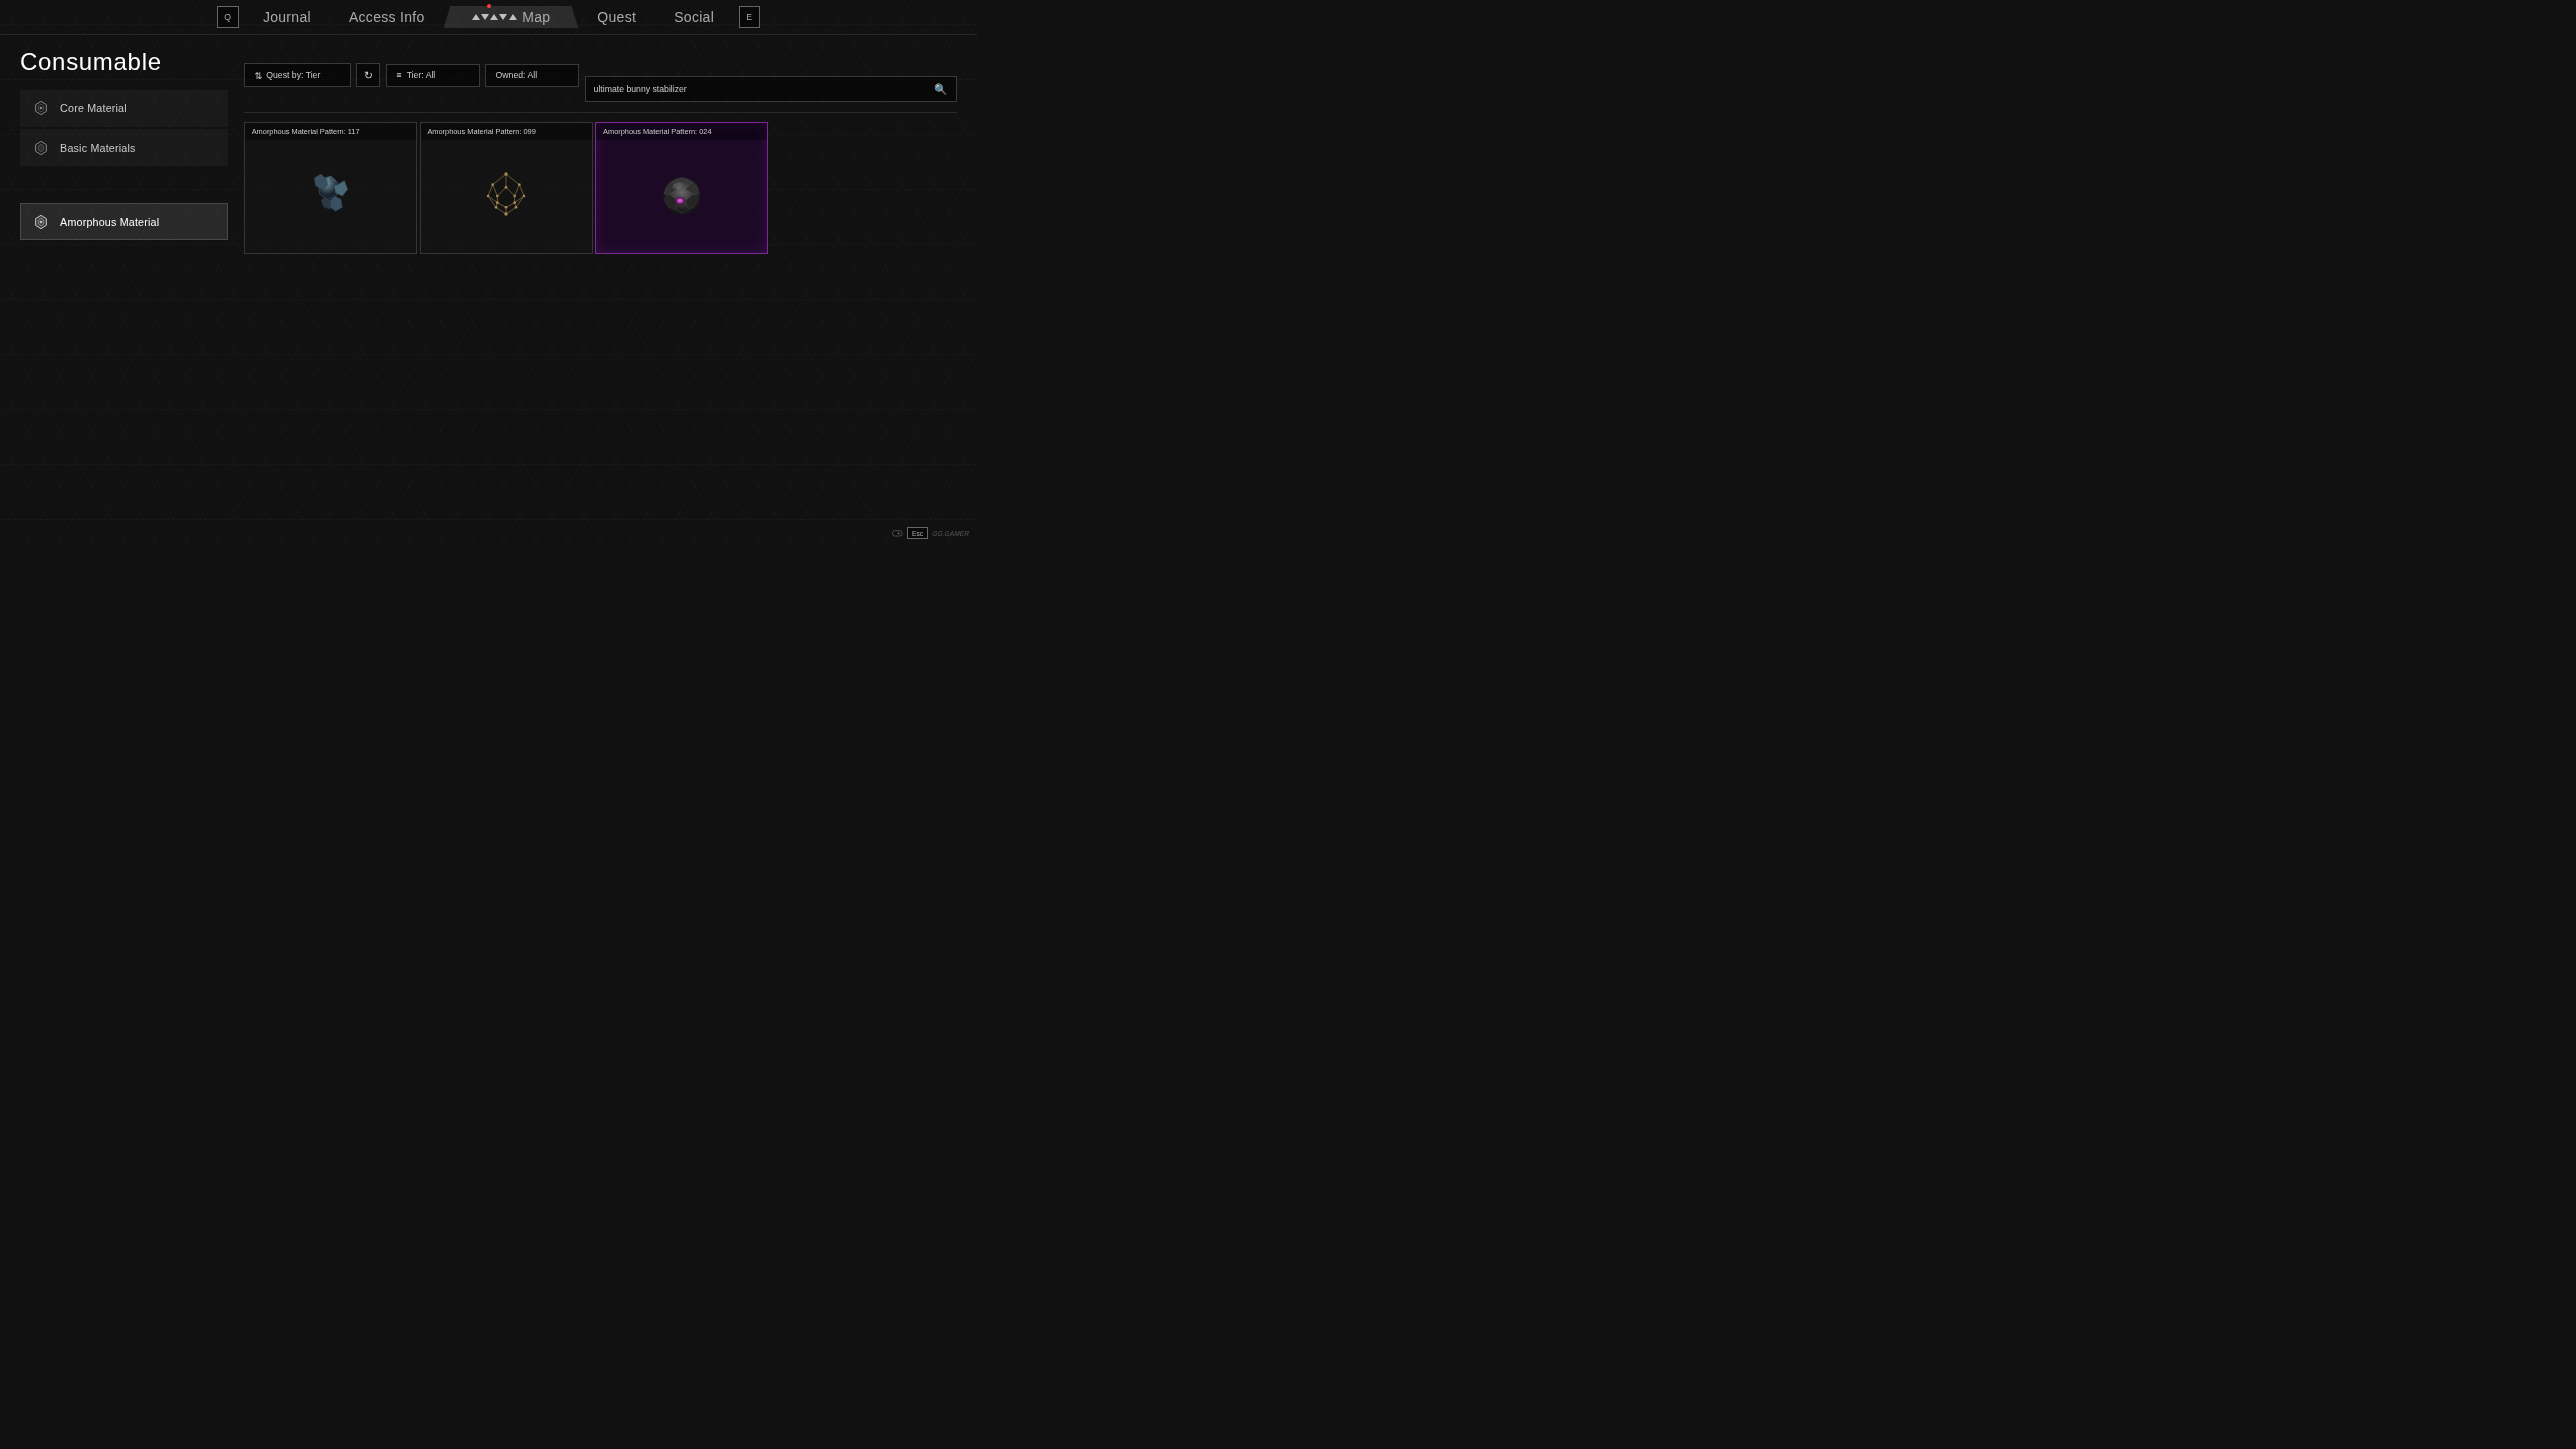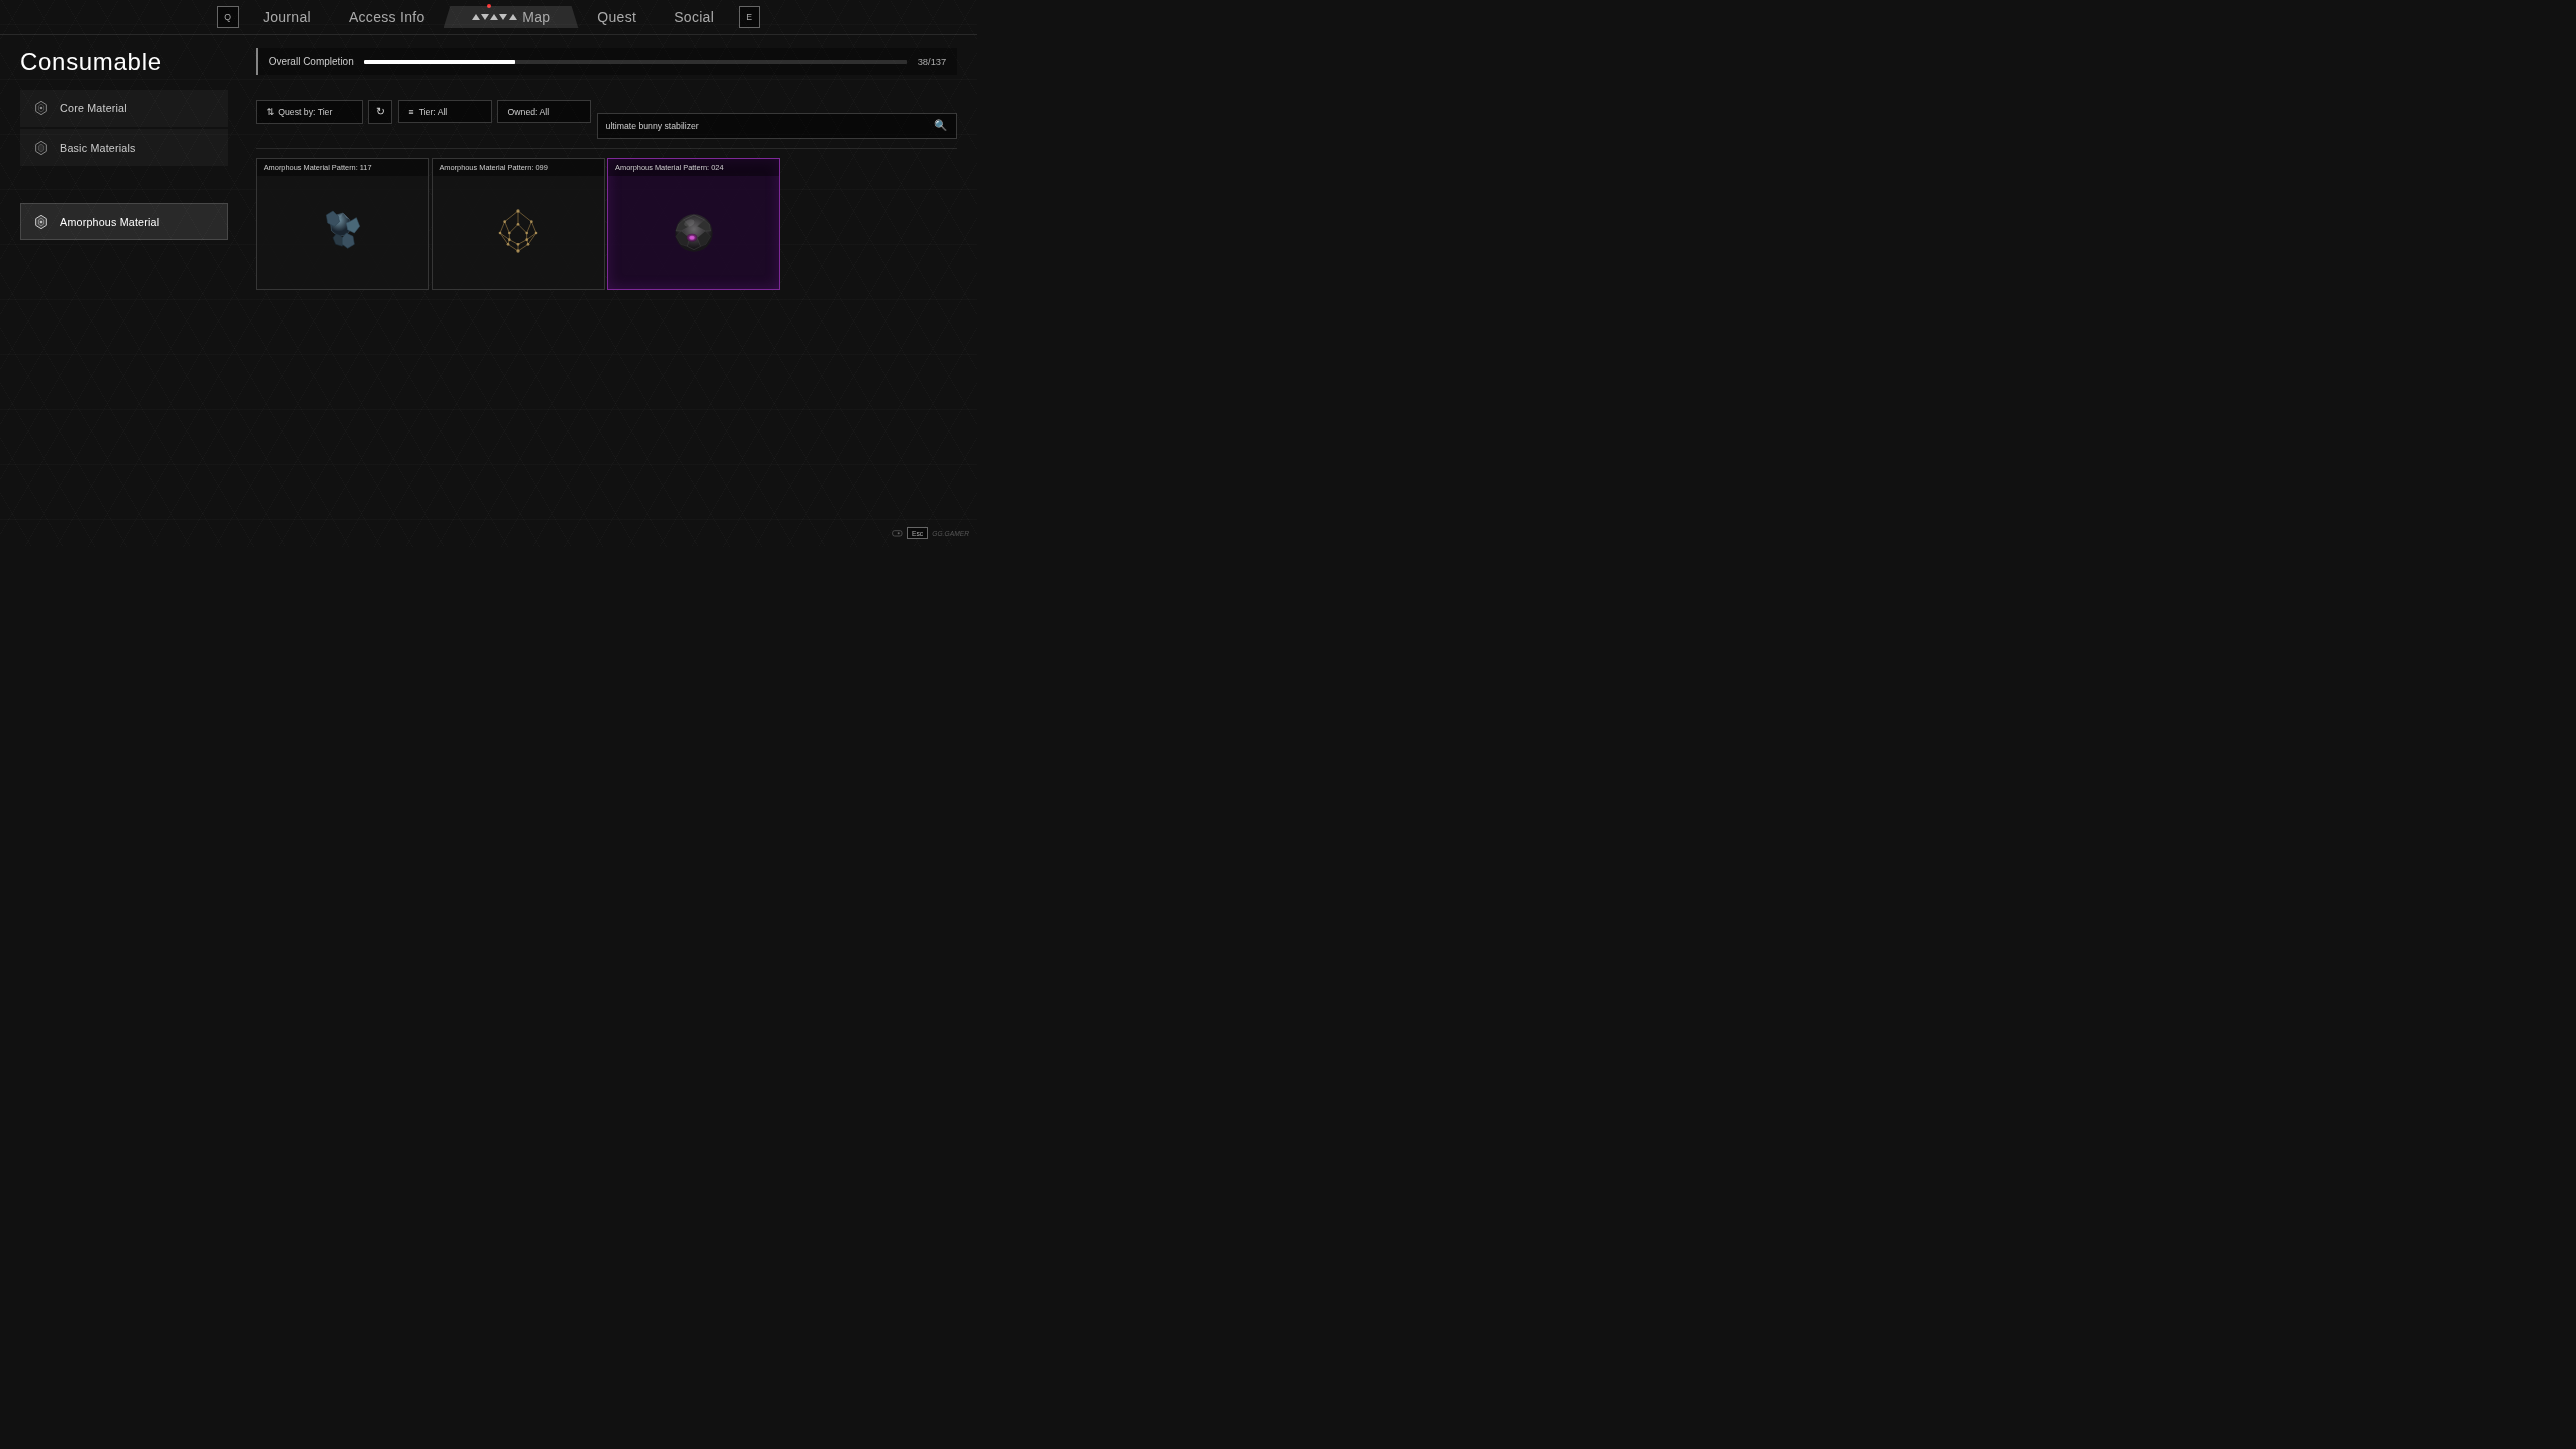--- a/index.html
+++ b/index.html
@@ -126,21 +126,21 @@
       border-radius: 50%;
     }
 
     
     .main-content {
       position: relative;
       z-index: 5;
       display: flex;
       height: calc(100% - 35px);
       padding: 13.4px 20px;
-      gap: 28px;
+      gap: 16px;
       justify-content: flex-end;
     }
 
     
     .sidebar {
       width: 208px;
       flex-shrink: 0;
     }
 
     .page-title {
@@ -461,27 +461,20 @@
             <circle cx="12" cy="12" r="2" fill="#bbb"></circle>
           </svg>
         </div>
         <span class="sidebar-label" style="color:#ffffff;">Amorphous Material</span>
       </div>
     </div>
   </div>
 
   <div class="content-panel">
 
-    <div class="completion-bar-section">
-      <span class="completion-label">Overall Completion</span>
-      <div class="progress-bar-container">
-        <div class="progress-bar-fill" style="width: 27.7%"></div>
-      </div>
-      <span class="completion-count">38/137</span>
-    </div>
 
     <div class="filter-row">
 
       <div class="filter-btn sort-btn">
         <span style="font-size:9.4px;">⇅</span>
         <span>Quest by: Tier</span>
       </div>
 
       <div class="reset-btn">
         <span>↻</span>

